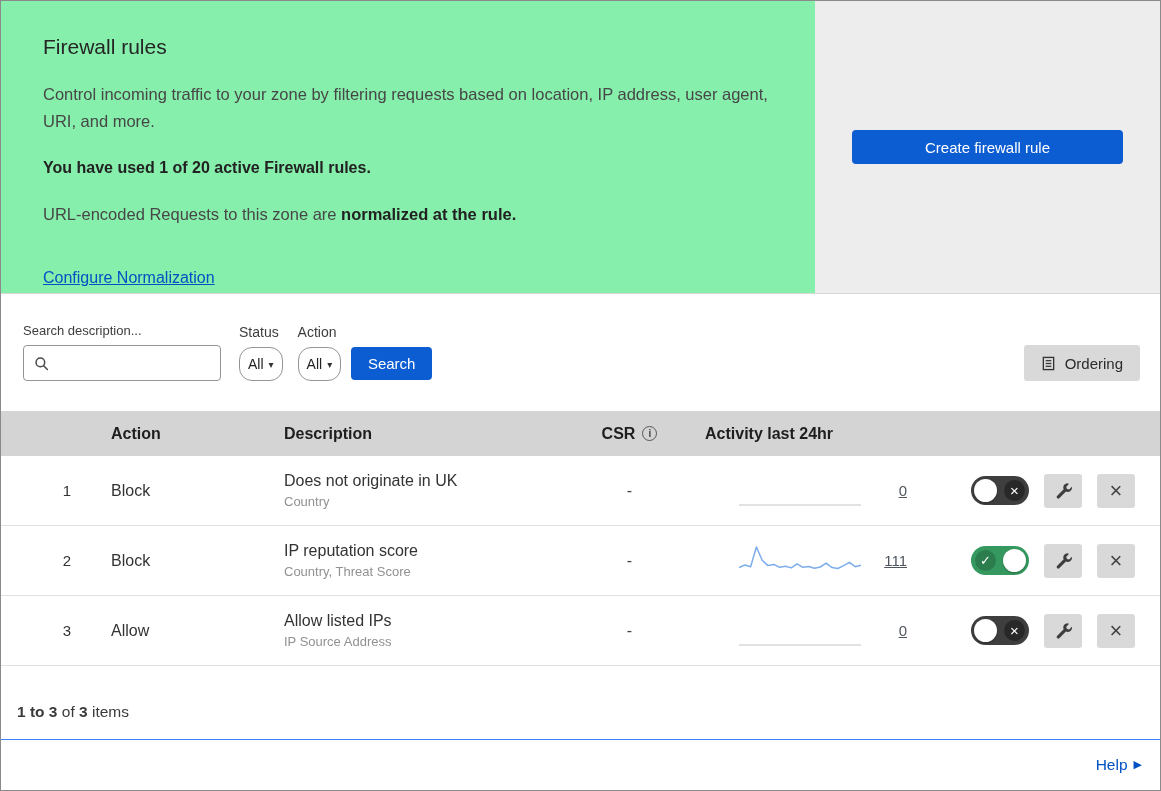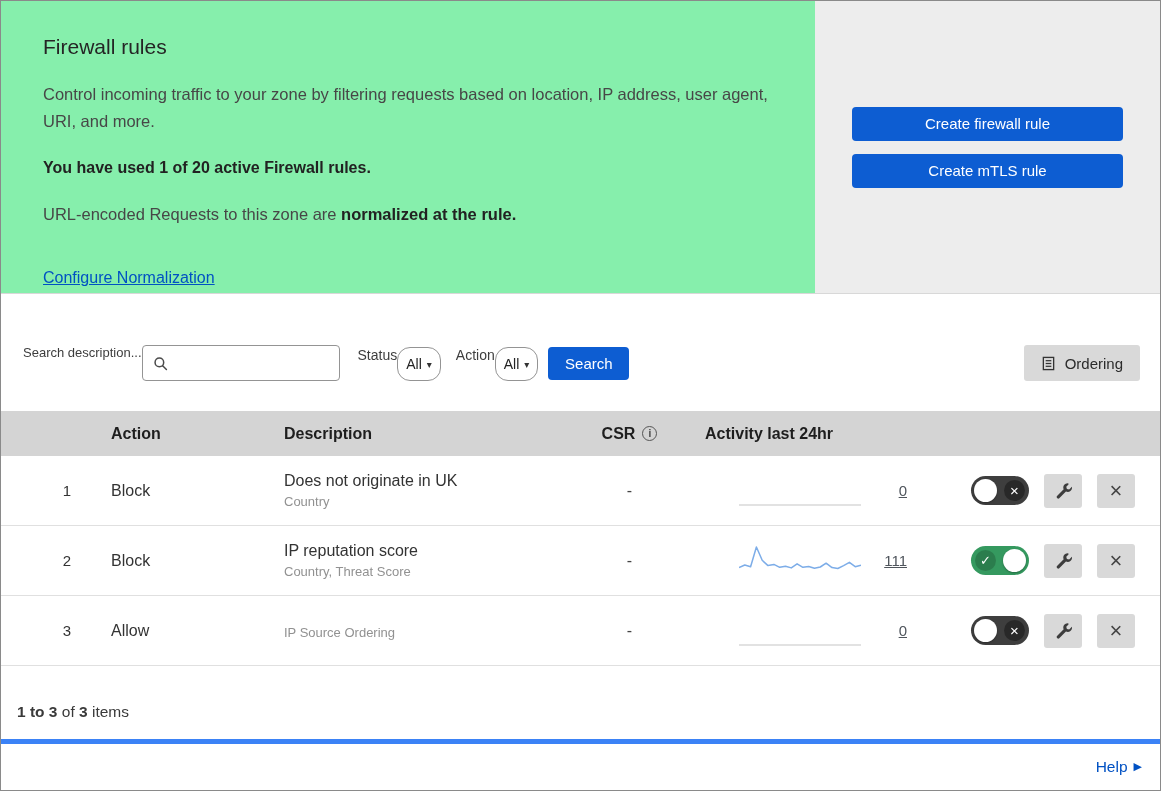--- a/index.html
+++ b/index.html
@@ -31,21 +31,21 @@
     background: #0d5dd2; color: #fff; border: none; border-radius: 4px;
     height: 34px; font-size: 15px; font-family: inherit; cursor: pointer;
     width: 100%;
   }
 
   
   .filter-bar {
     height: 117px; display: flex; align-items: flex-end;
     padding: 0 20px 30px 22px; background: #fff;
   }
-  .fg { display: flex; flex-direction: row; }
+  .fg { display: flex; flex-direction: column; }
   .f-label { font-size: 13px; color: #3d3d3d; margin-bottom: 7px; }
   .f-label.lg { font-size: 14px; }
   .search-box {
     width: 198px; height: 36px; border: 1px solid #949494; border-radius: 4px;
     display: flex; align-items: center; padding-left: 10px; background: #fff;
   }
   .search-box input { border: none; outline: none; flex: 1; font-size: 14px; font-family: inherit; background: transparent; min-width: 0; }
   .fg.status { margin-left: 18px; }
   .fg.action { margin-left: 15px; }
   .select-box {
@@ -108,21 +108,21 @@
   .x-glyph { font-size: 22px; color: #444; line-height: 1; }
   .info-ic {
     display: inline-flex; width: 15px; height: 15px; border: 1.4px solid #555; border-radius: 50%;
     font-size: 10px; font-weight: 600; align-items: center; justify-content: center;
     margin-left: 7px; color: #444;
   }
 
   
   .table-footer { height: 73px; padding: 37px 0 0 16px; }
   .items-count { font-size: 15.5px; color: #3a3a3a; }
-  .help-bar { height: 50px; border-top: 5px solid #3b82f6; display: flex; align-items: center; justify-content: flex-end; padding-right: 18px; }
+  .help-bar { height: 50px; border-top: 1px solid #3b82f6; display: flex; align-items: center; justify-content: flex-end; padding-right: 18px; }
   .help-link { color: #0051c3; font-size: 15.5px; cursor: pointer; display: flex; align-items: center; gap: 6px; text-decoration: none; }
   .help-arrow { font-size: 11px; }
 </style>
 </head>
 <body>
 
 <div class="page">
 
   <div class="top">
     <div class="top-left">
@@ -130,21 +130,20 @@
       <p class="page-desc">Control incoming traffic to your zone by filtering requests based on location, IP address, user agent, URI, and more.</p>
       <p class="usage-line">You have used 1 of 20 active Firewall rules.</p>
       <p class="norm-line">
         <span>URL-encoded Requests to this zone are</span>
         <strong>normalized at the rule.</strong>
       </p>
       <a class="norm-link">Configure Normalization</a>
     </div>
     <div class="top-right">
       <button class="btn-primary">Create firewall rule</button>
-      <button class="btn-primary">Create mTLS rule</button>
     </div>
   </div>
 
   <div class="filter-bar">
     <div class="fg">
       <span class="f-label">Search description...</span>
       <div class="search-box">
         <span style="display:flex;">
           <svg viewBox="0 0 16 16" width="15" height="15">
               <circle cx="6.8" cy="6.8" r="4.6" fill="none" stroke="#4a4a4a" stroke-width="1.6"></circle>
@@ -261,21 +260,22 @@
       <button class="icon-btn">
         <span class="x-glyph">×</span>
       </button>
     </div>
   </div>
 
   <div class="grid-row trow">
     <div class="c-num">3</div>
     <div class="c-action">Allow</div>
     <div class="c-desc">
-      <div class="d-sub">IP Source Ordering</div>
+      <div class="d-main">Allow listed IPs</div>
+      <div class="d-sub">IP Source Address</div>
     </div>
     <div class="c-csr">-</div>
     <div class="c-activity">
       <div class="spark">
           <svg width="122" height="40" viewBox="0 0 122 40">
             <line x1="0" y1="34" x2="122" y2="34" stroke="#d8d8d8" stroke-width="1.5"></line>
           </svg>
         </div>
       <a class="count-link">0</a>
     </div>

